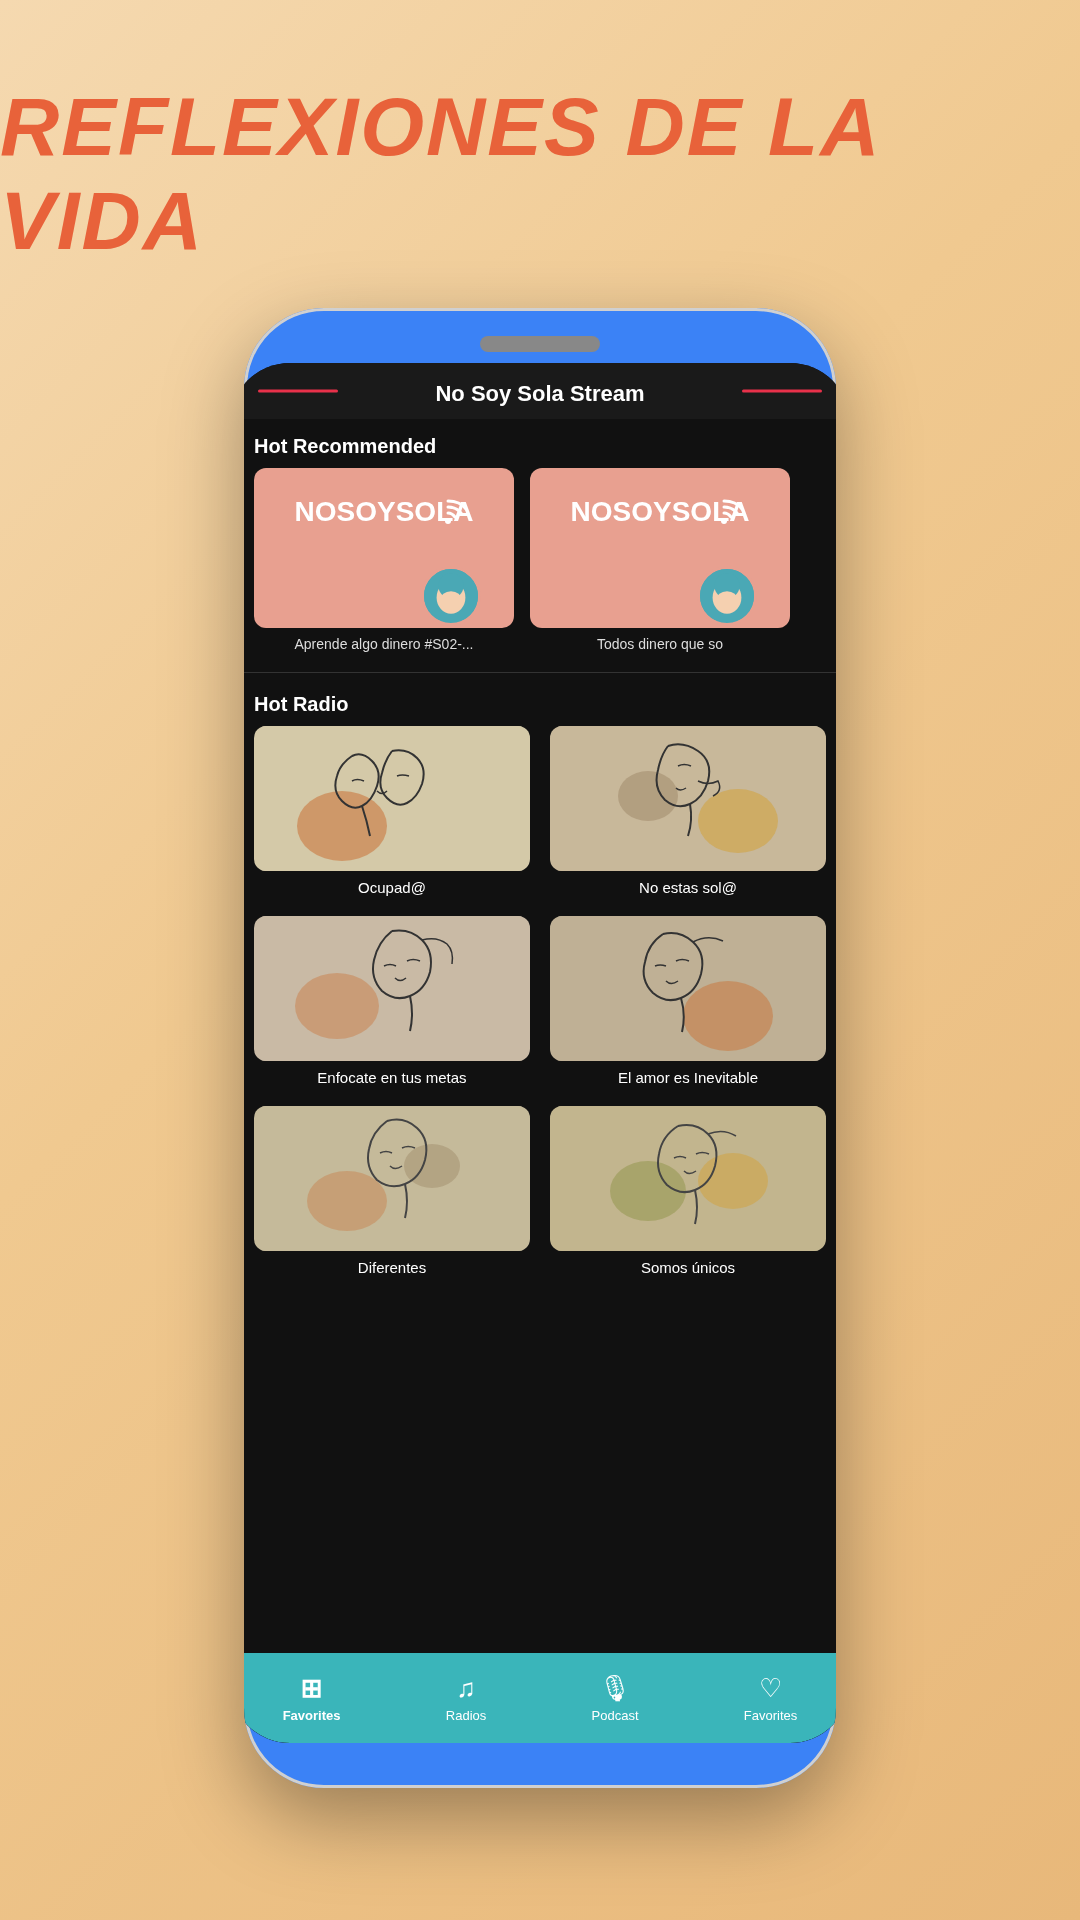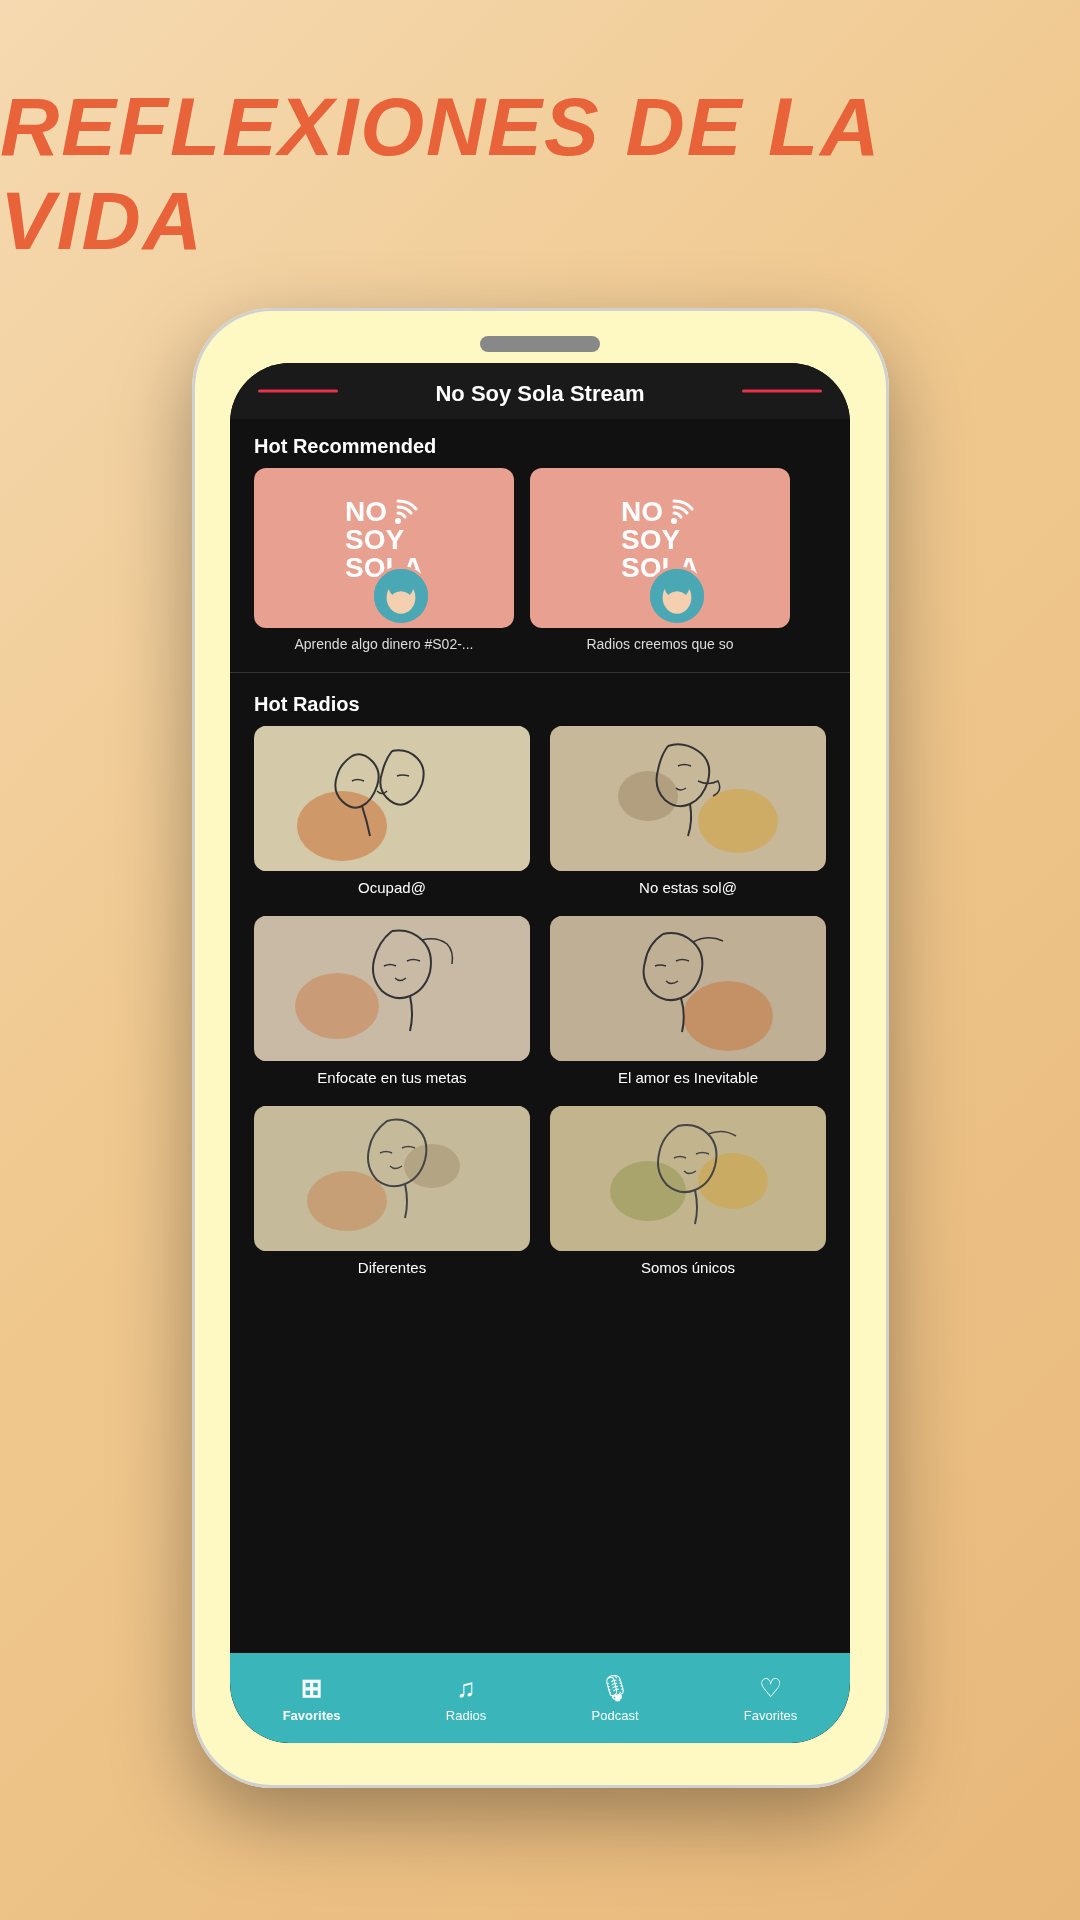--- a/index.html
+++ b/index.html
@@ -23,23 +23,23 @@
       font-weight: 900;
       color: #e8623a;
       margin-top: 80px;
       margin-bottom: 40px;
       letter-spacing: 2px;
       text-transform: uppercase;
       font-style: italic;
     }
 
     .phone-wrapper {
-      width: 697px;
+      width: 592px;
       height: 1480px;
-      background: #fef9c3;
+      background: #3b82f6;
       border-radius: 80px;
       position: relative;
       box-shadow: 0 30px 80px rgba(0,0,0,0.35), inset 0 0 0 3px #d0d0d0;
       display: flex;
       flex-direction: column;
       align-items: center;
       padding: 0;
       overflow: hidden;
     }
 
@@ -253,21 +253,21 @@
 
     .nav-item.active .nav-icon,
     .nav-item.active .nav-label {
       color: #fff;
       font-weight: 700;
     }
 
     
     .nss-card-logo {
       display: flex;
-      flex-direction: column;
+      flex-direction: row;
       align-items: flex-start;
       justify-content: flex-start;
       padding: 20px;
       height: 100%;
       position: relative;
     }
 
     .nss-text-no { font-size: 28px; font-weight: 900; color: #fff; line-height: 1; }
     .nss-text-soy { font-size: 28px; font-weight: 900; color: #fff; line-height: 1; }
     .nss-text-sola { font-size: 28px; font-weight: 900; color: #fff; line-height: 1; }
@@ -366,28 +366,28 @@
               <div class="avatar-circle">
                 <svg width="60" height="60" viewBox="0 0 60 60">
                   <rect width="60" height="60" fill="#4aa8b5"></rect>
                   <ellipse cx="30" cy="35" rx="16" ry="18" fill="#f5d0b0"></ellipse>
                   <ellipse cx="30" cy="22" rx="14" ry="14" fill="#4aa8b5"></ellipse>
                   <ellipse cx="30" cy="38" rx="12" ry="10" fill="#f5d0b0"></ellipse>
                 </svg>
               </div>
             </div>
           </div>
-          <span class="podcast-card-title">Radios creemos que so</span>
+          <span class="podcast-card-title">Todos dinero que so</span>
         </div>
 
       </div>
 
       <div class="section-divider"></div>
 
-      <div class="section-title">Hot Radios</div>
+      <div class="section-title">Hot Radio</div>
 
       <div class="hot-radio-grid">
 
         <div class="radio-card">
           <div class="radio-thumb face-bg-1">
             <svg class="face-art" viewBox="0 0 260 145" xmlns="http://www.w3.org/2000/svg">
               <rect width="260" height="145" fill="#d4c9a8"></rect>
               <ellipse cx="80" cy="100" rx="45" ry="35" fill="#c97840" opacity="0.6"></ellipse>
               <path d="M 90 30 Q 100 25 110 35 Q 120 45 115 60 Q 110 75 100 80 Q 90 85 80 75 Q 70 65 75 50 Q 78 38 90 30" stroke="#333" stroke-width="2" fill="none"></path>
               <path d="M 130 25 Q 145 22 155 32 Q 165 42 160 58 Q 155 72 145 77 Q 135 82 125 72 Q 115 62 120 47 Q 123 34 130 25" stroke="#333" stroke-width="2" fill="none"></path>

